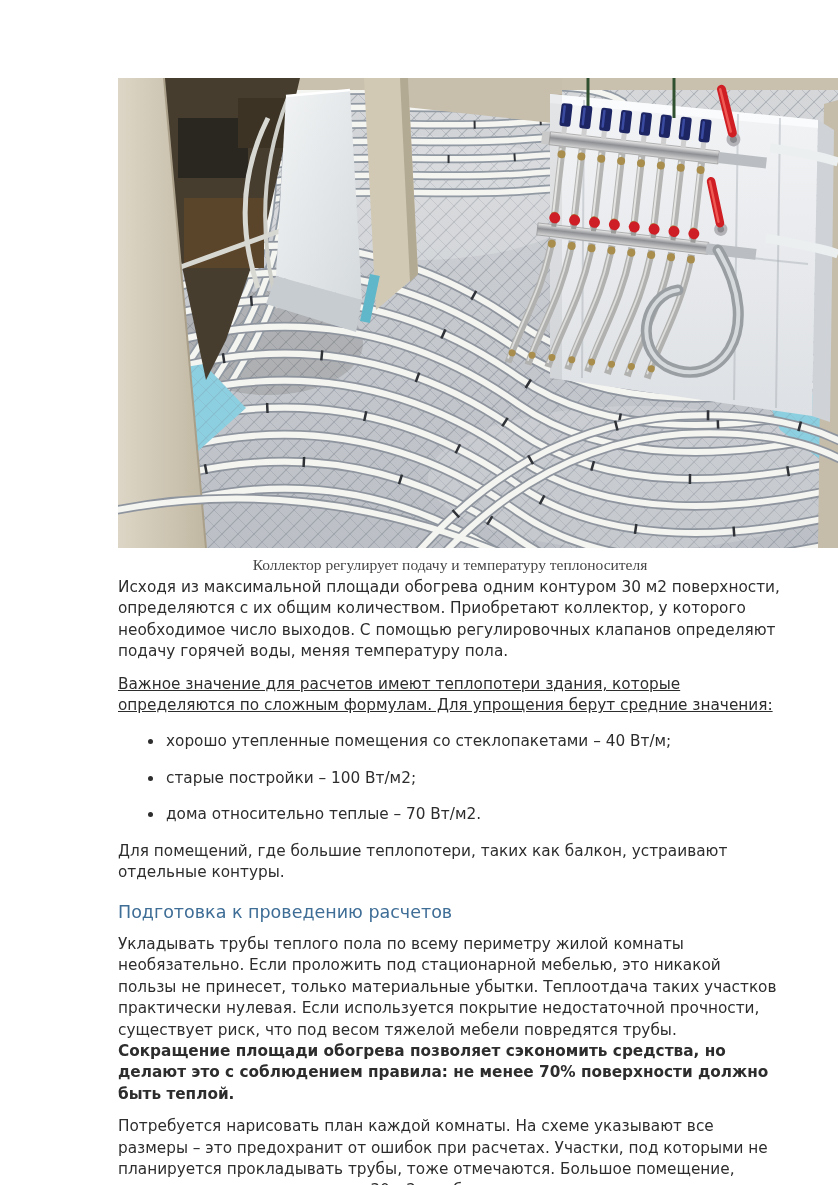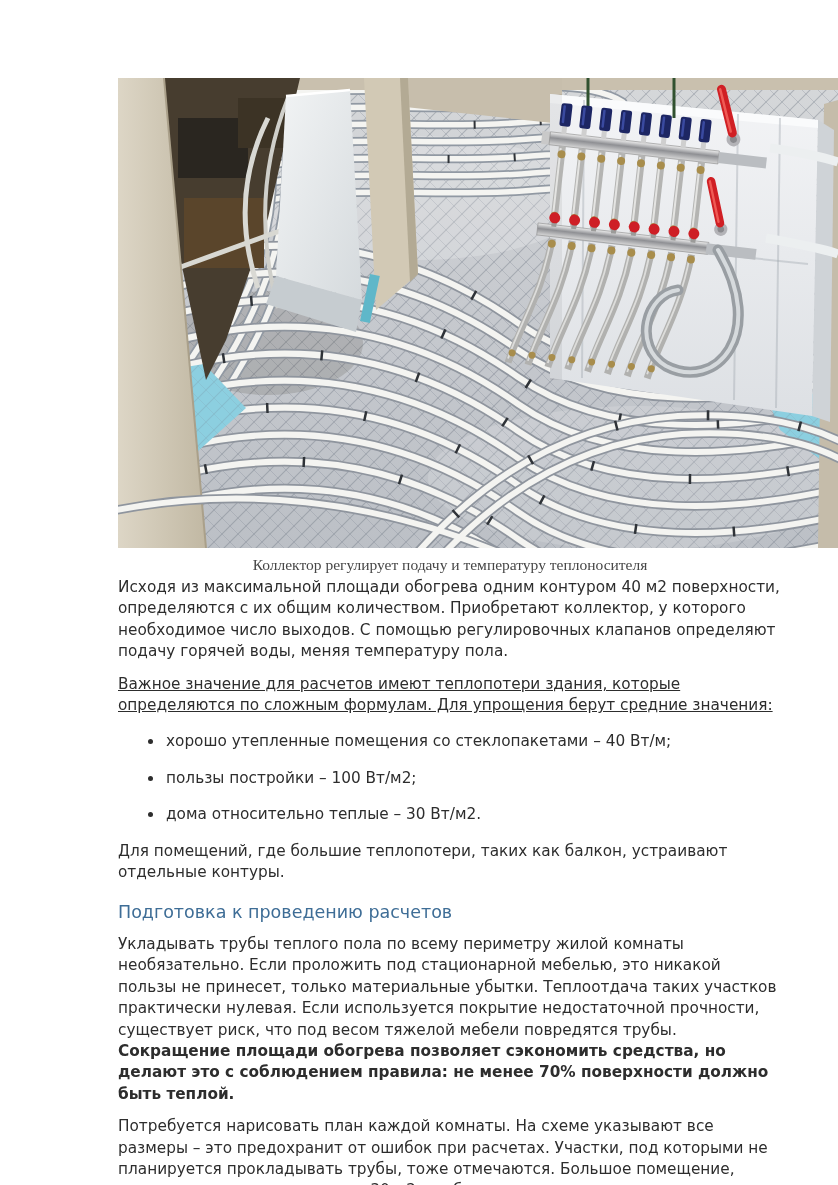--- a/index.html
+++ b/index.html
@@ -284,28 +284,28 @@
             <path d="M300 474 C 380 384, 470 344, 560 338 C 640 334, 692 348, 724 364" stroke-dashoffset="40"></path>
           </g>
         </g>
       </svg>
 
       <figcaption>Коллектор регулирует подачу и температуру теплоносителя</figcaption>
     </figure>
 
     <div class="text">
 
-      <p>Исходя из максимальной площади обогрева одним контуром 40 м2 поверхности, определяются с их общим количеством. Приобретают коллектор, у которого необходимое число выходов. С помощью регулировочных клапанов определяют подачу горячей воды, меняя температуру пола.</p>
+      <p>Исходя из максимальной площади обогрева одним контуром 30 м2 поверхности, определяются с их общим количеством. Приобретают коллектор, у которого необходимое число выходов. С помощью регулировочных клапанов определяют подачу горячей воды, меняя температуру пола.</p>
 
       <p class="tight">Важное значение для расчетов имеют теплопотери здания, которые определяются по сложным формулам. Для упрощения берут средние значения:</p>
 
       <ul class="vals">
         <li>хорошо утепленные помещения со стеклопакетами – 40 Вт/м;</li>
-        <li>пользы постройки – 100 Вт/м2;</li>
-        <li>дома относительно теплые – 30 Вт/м2.</li>
+        <li>старые постройки – 100 Вт/м2;</li>
+        <li>дома относительно теплые – 70 Вт/м2.</li>
       </ul>
 
       <p>Для помещений, где большие теплопотери, таких как балкон, устраивают отдельные контуры.</p>
 
       <h2 class="sec">Подготовка к проведению расчетов</h2>
 
       <p><span>Укладывать трубы теплого пола по всему периметру жилой комнаты необязательно. Если проложить под стационарной мебелью, это никакой пользы не принесет, только материальные убытки. Теплоотдача таких участков практически нулевая. Если используется покрытие недостаточной прочности, существует риск, что под весом тяжелой мебели повредятся трубы. </span><strong>Сокращение площади обогрева позволяет сэкономить средства, но делают это с соблюдением правила: не менее 70% поверхности должно быть теплой.</strong></p>
 
       <p>Потребуется нарисовать план каждой комнаты. На схеме указывают все размеры – это предохранит от ошибок при расчетах. Участки, под которыми не планируется прокладывать трубы, тоже отмечаются. Большое помещение, площадь которого превышает 30 м2, разбивают на одинаковые части, для каждой</p>
 

